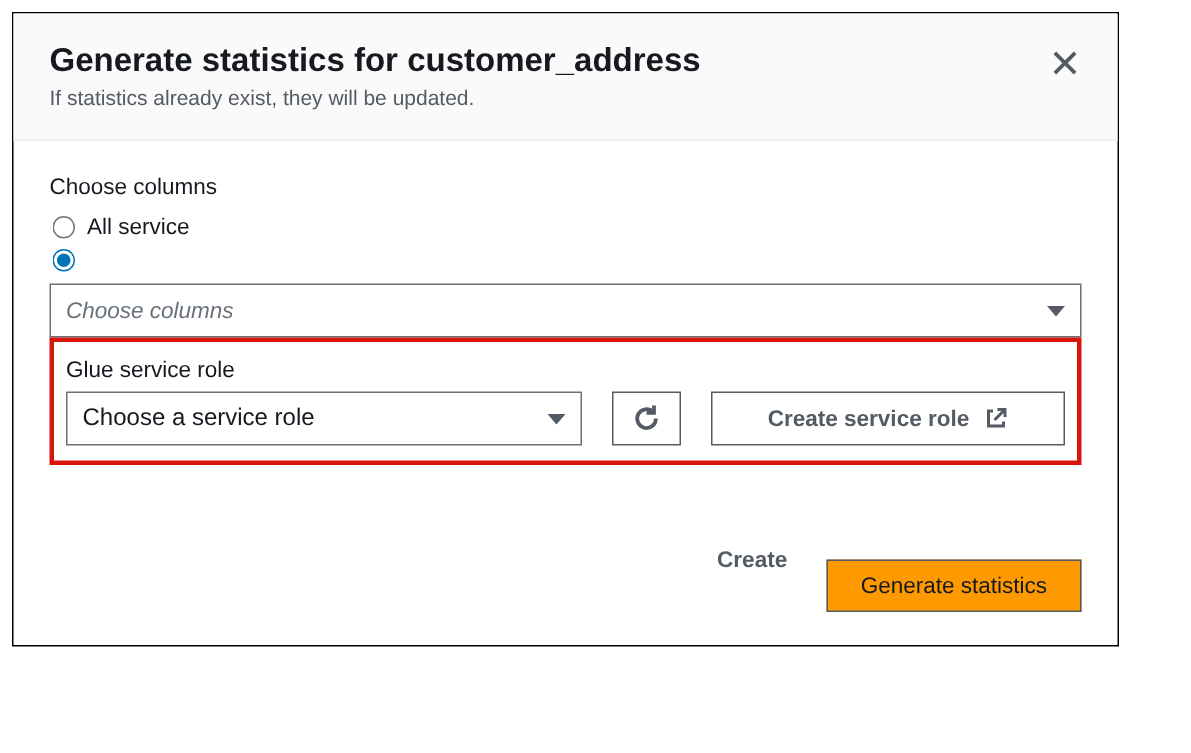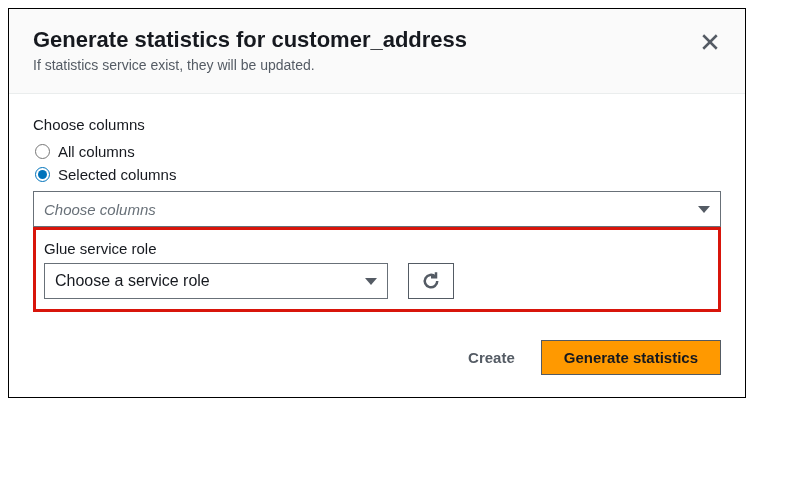--- a/index.html
+++ b/index.html
@@ -148,53 +148,53 @@
     font-weight: 700;
     color: #545b64;
     cursor: pointer;
     padding: 8px 6px;
   }
   .primary-btn {
     border: 1px solid #545b64;
     background: #ff9900;
     color: #16191f;
     font-size: 15px;
-    font-weight: 700;
+    font-weight: 400;
     padding: 8px 22px;
     cursor: pointer;
+    margin-top: 35px;
   }
 </style>
 </head>
 <body>
 
 <div class="modal">
 
   <div class="header">
     <h1 class="title">Generate statistics for customer_address</h1>
-    <p class="subtitle">If statistics service exist, they will be updated.</p>
+    <p class="subtitle">If statistics already exist, they will be updated.</p>
     <button class="close-btn">
       <svg width="18" height="18" viewBox="0 0 16 16" stroke="#545b64" stroke-width="2.2" fill="none">
         <line x1="2" y1="2" x2="14" y2="14"></line>
         <line x1="14" y1="2" x2="2" y2="14"></line>
       </svg>
     </button>
   </div>
 
   <div class="body">
 
     <p class="section-label">Choose columns</p>
 
     <label class="radio-row">
       <input type="radio" name="col-choice" style="">
-      <span>All columns</span>
+      <span>All service</span>
     </label>
 
     <label class="radio-row">
       <input type="radio" name="col-choice" checked="" style="">
-      <span>Selected columns</span>
     </label>
 
     <div class="select-box">
       <span class="placeholder">Choose columns</span>
       <span class="caret"></span>
     </div>
 
     <div class="highlight-wrap">
       <p class="section-label" style="margin:2px 0 4px 0;">Glue service role</p>
       <div class="glue-row">
@@ -204,20 +204,28 @@
           <span class="caret"></span>
         </div>
 
         <button class="refresh-btn">
           <svg width="20" height="20" viewBox="0 0 16 16" fill="none" stroke="#545b64" stroke-width="2">
             <path d="M13 8a5 5 0 1 1-1.5-3.5"></path>
             <polyline points="12,1 12,5 8,5" fill="none"></polyline>
           </svg>
         </button>
 
+        <button class="create-role-btn">
+          <span>Create service role</span>
+          <svg width="16" height="16" viewBox="0 0 16 16" fill="none" stroke="#545b64" stroke-width="2">
+            <path d="M6 3H3v10h10v-3"></path>
+            <path d="M9 2h5v5"></path>
+            <line x1="14" y1="2" x2="7" y2="9"></line>
+          </svg>
+        </button>
 
       </div>
     </div>
 
   </div>
 
   <div class="footer">
     <button class="cancel-btn">Create</button>
     <button class="primary-btn">Generate statistics</button>
   </div>

